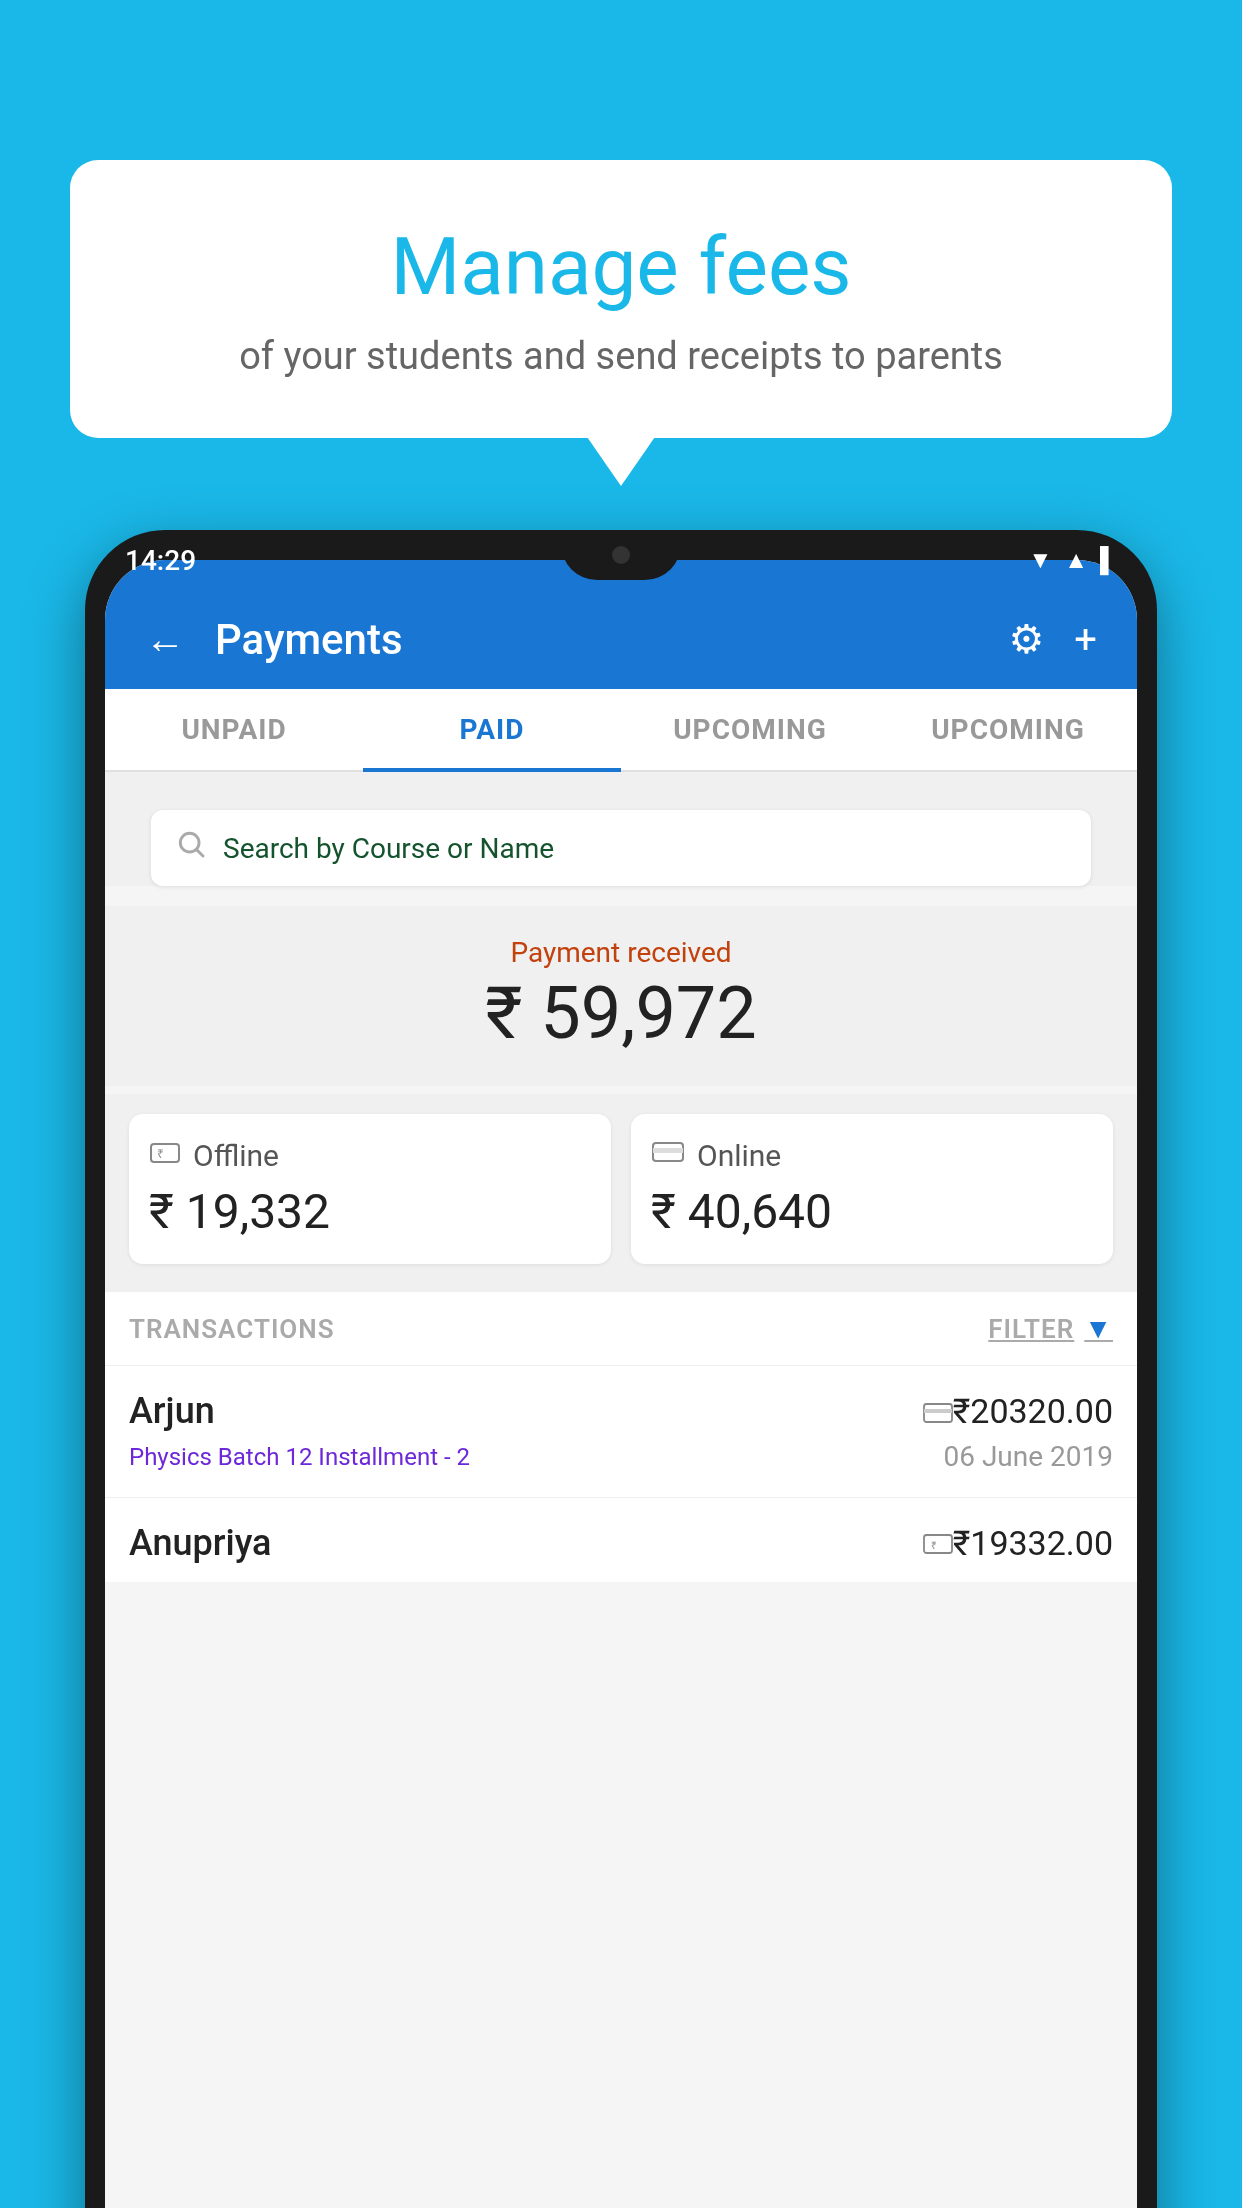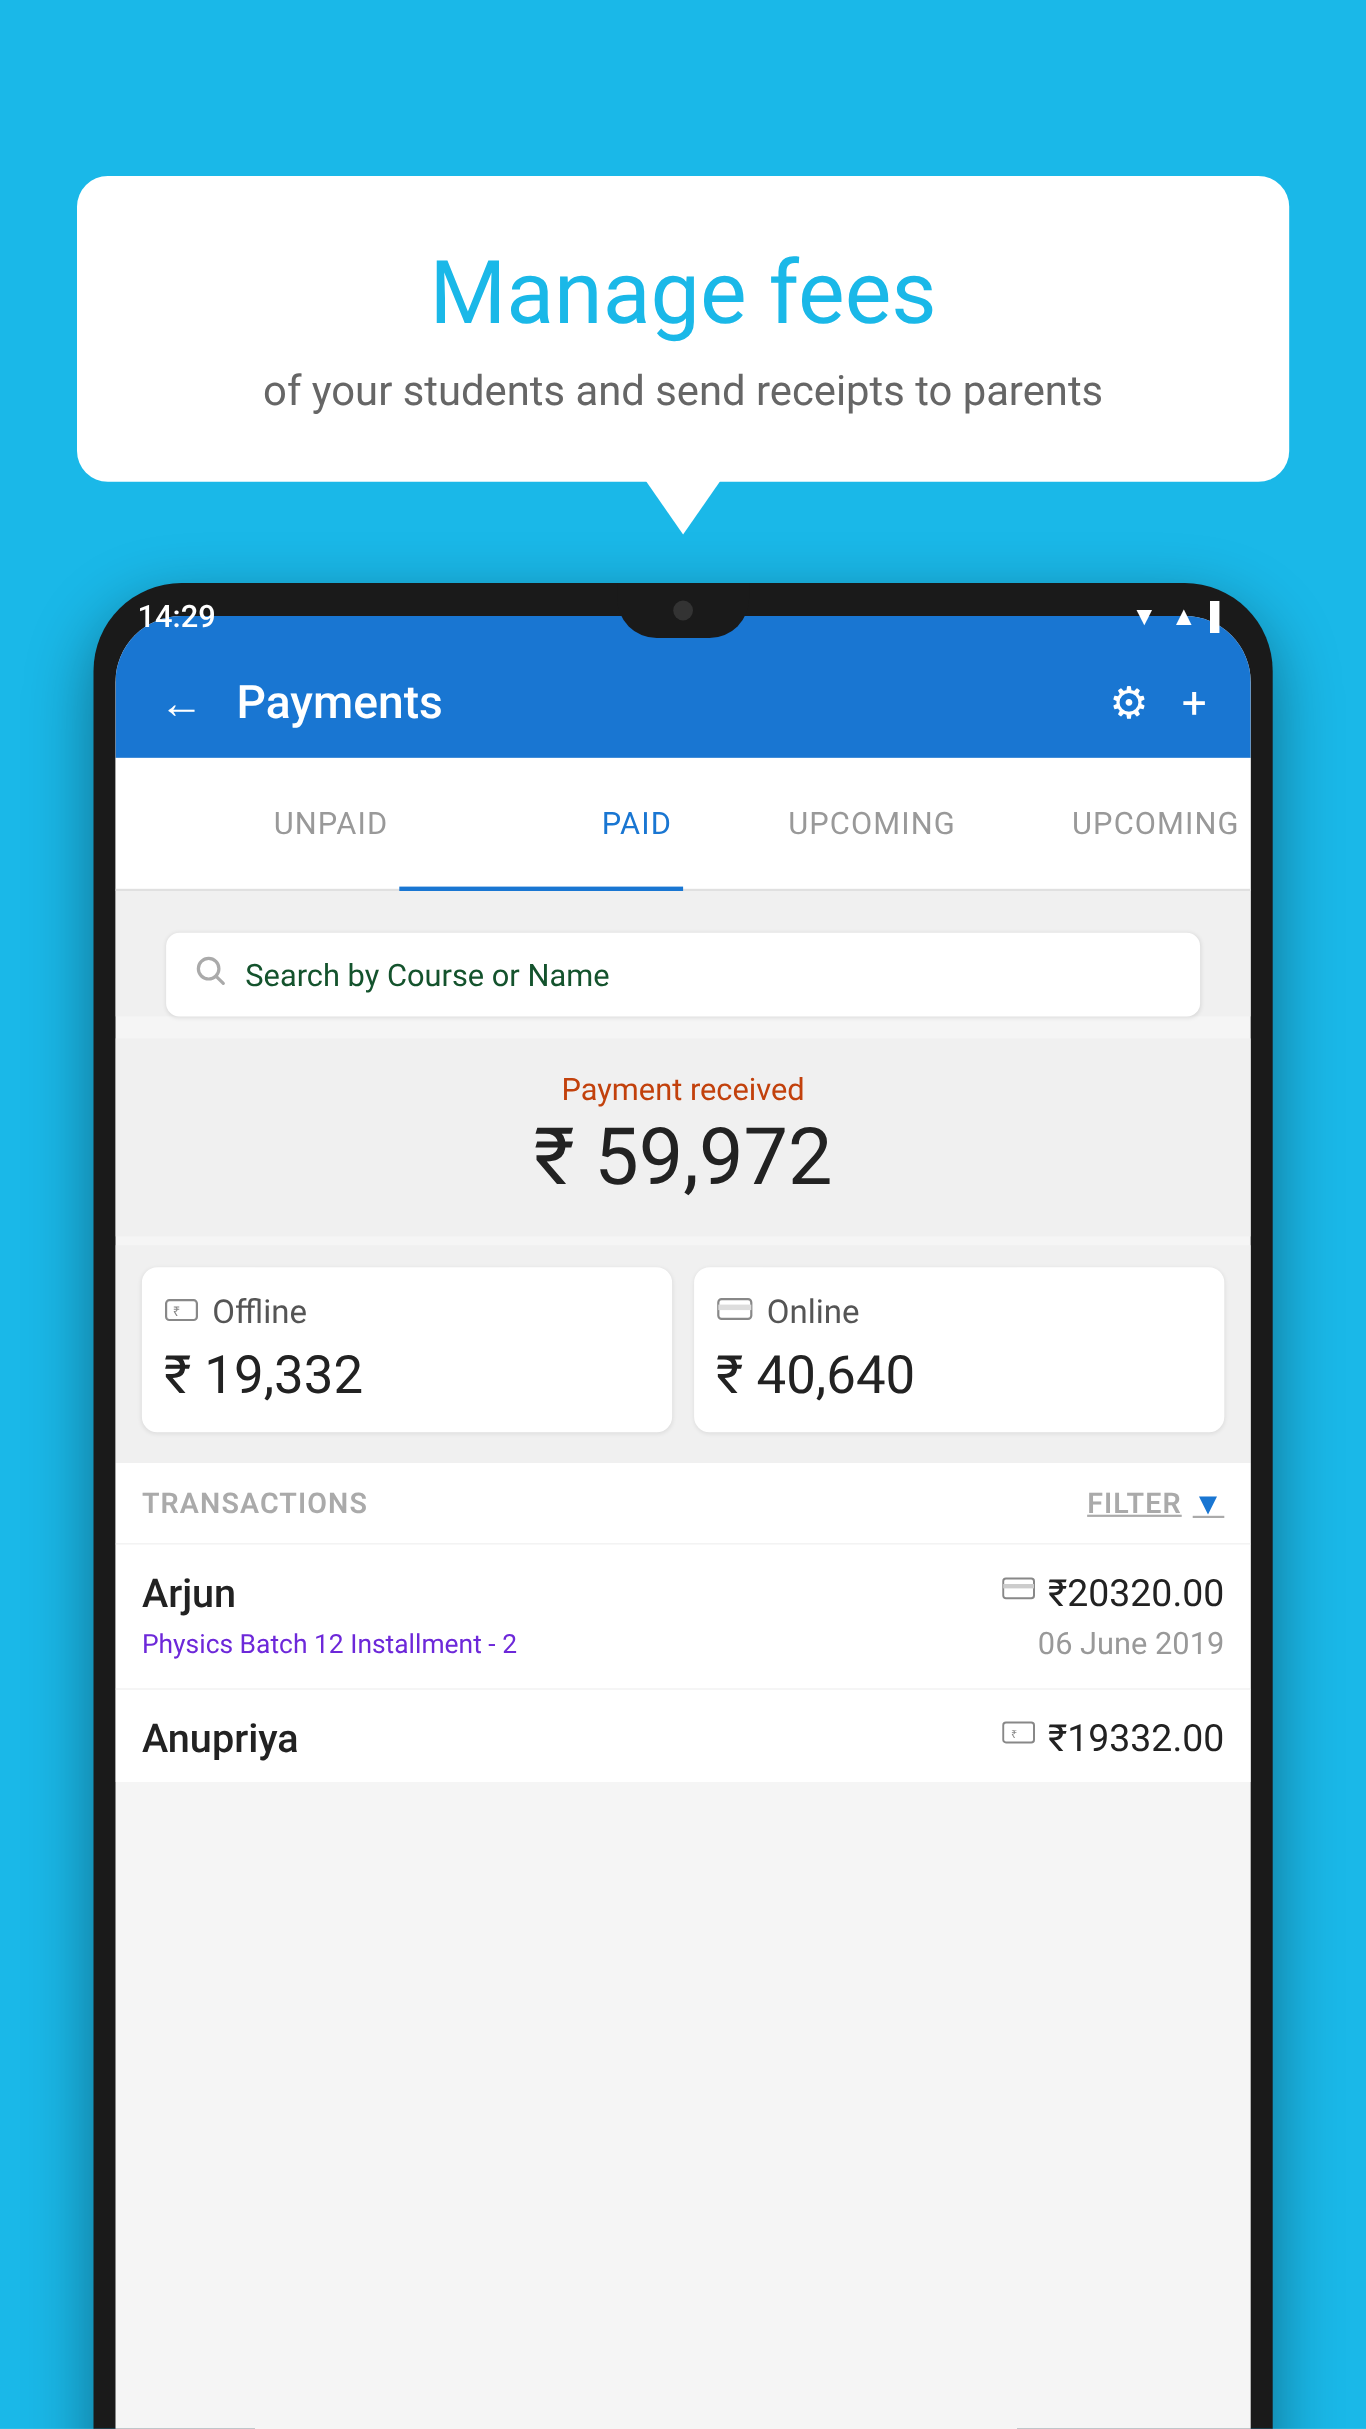--- a/index.html
+++ b/index.html
@@ -168,24 +168,24 @@
 
     
     .tabs-bar {
       background: white;
       display: flex;
       border-bottom: 2px solid #e0e0e0;
     }
 
     .tab-item {
       flex: 1;
-      text-align: right;
-      padding: 43px 10px;
-      font-size: 28px;
-      font-weight: 400;
+      text-align: center;
+      padding: 24px 10px;
+      font-size: 28px;
+      font-weight: 700;
       color: #999;
       letter-spacing: 1px;
       position: relative;
     }
 
     .tab-item.active {
       color: #1976d2;
     }
 
     .tab-item.active::after {
@@ -326,22 +326,22 @@
     }
 
     .transaction-name {
       font-size: 36px;
       color: #222;
       font-weight: 500;
     }
 
     .transaction-amount-wrap {
       display: flex;
-      align-items: flex-start;
-      gap: 12px;
+      align-items: flex-end;
+      gap: 0;
     }
 
     .transaction-type-icon {
       color: #888;
       font-size: 28px;
     }
 
     .transaction-amount {
       font-size: 34px;
       color: #222;

